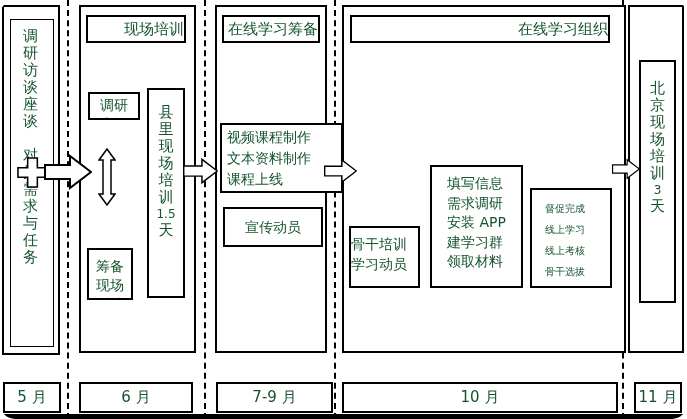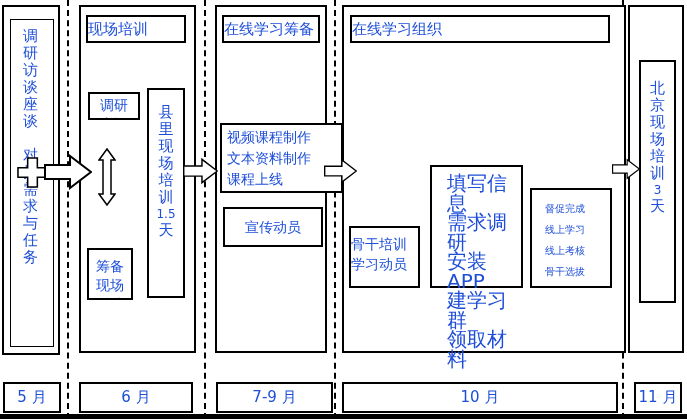--- a/index.html
+++ b/index.html
@@ -1,20 +1,20 @@
 <!DOCTYPE html>
 <html><head>
 <meta charset="utf-8">
 <style>
   html,body{margin:0;padding:0;background:#fff;}
   .canvas{position:relative;width:687px;height:419px;background:#ffffff;
-          font-family:"DejaVu Sans",sans-serif;color:#1d4ed8;overflow:hidden;}
+          font-family:"DejaVu Sans",sans-serif;color:#14532d;overflow:hidden;border-radius:15px;}
   .box{position:absolute;box-sizing:border-box;border:2px solid #000;background:#fff;}
   .dash{position:absolute;top:0;height:419px;width:0;border-left:2px dashed #000;}
-  .hdr{font-size:15px;text-align:left;}
+  .hdr{font-size:15px;text-align:right;}
   .month{font-size:15px;text-align:center;}
   .pre{white-space:pre-line;}
   .clip{overflow:hidden;}
   .vstack{word-break:break-all;text-align:center;line-height:17px;font-size:15px;width:17px;}
   .vbox-col{display:flex;flex-direction:column;align-items:center;}
   .icon{position:absolute;z-index:5;}
   .smallnum{font-size:12px;line-height:16px;}
   .bottombar{position:absolute;left:0;top:414px;width:687px;height:5px;background:#000;}
 </style>
 </head>
@@ -53,21 +53,21 @@
     <div class="box pre" style="left:3px;top:116px;width:123px;height:70px;font-size:14px;line-height:21px;padding:2px 0 0 5px">视频课程制作
 文本资料制作
 课程上线</div>
     <div class="box" style="left:6px;top:200px;width:100px;height:40px;font-size:14px;text-align:center;line-height:36px">宣传动员</div>
   </div>
 
   <div class="box" style="left:342px;top:5px;width:284px;height:348px">
     <div class="box hdr" style="left:6px;top:8px;width:260px;height:28px;line-height:24px">在线学习组织</div>
     <div class="box pre" style="left:5px;top:219px;width:71px;height:62px;font-size:14px;line-height:20px;padding-top:6px;text-align:left">骨干培训
 学习动员</div>
-    <div class="box pre" style="left:86px;top:158px;width:93px;height:123px;font-size:20px;line-height:19.5px;padding:7px 0 0 15px">填写信息
+    <div class="box pre" style="left:86px;top:158px;width:93px;height:123px;font-size:14px;line-height:19.5px;padding:7px 0 0 15px">填写信息
 需求调研
 安装 APP
 建学习群
 领取材料</div>
     <div class="box pre" style="left:186px;top:181px;width:82px;height:100px;font-size:10px;line-height:21px;padding:8px 0 0 13px">督促完成
 线上学习
 线上考核
 骨干选拔</div>
   </div>
 

